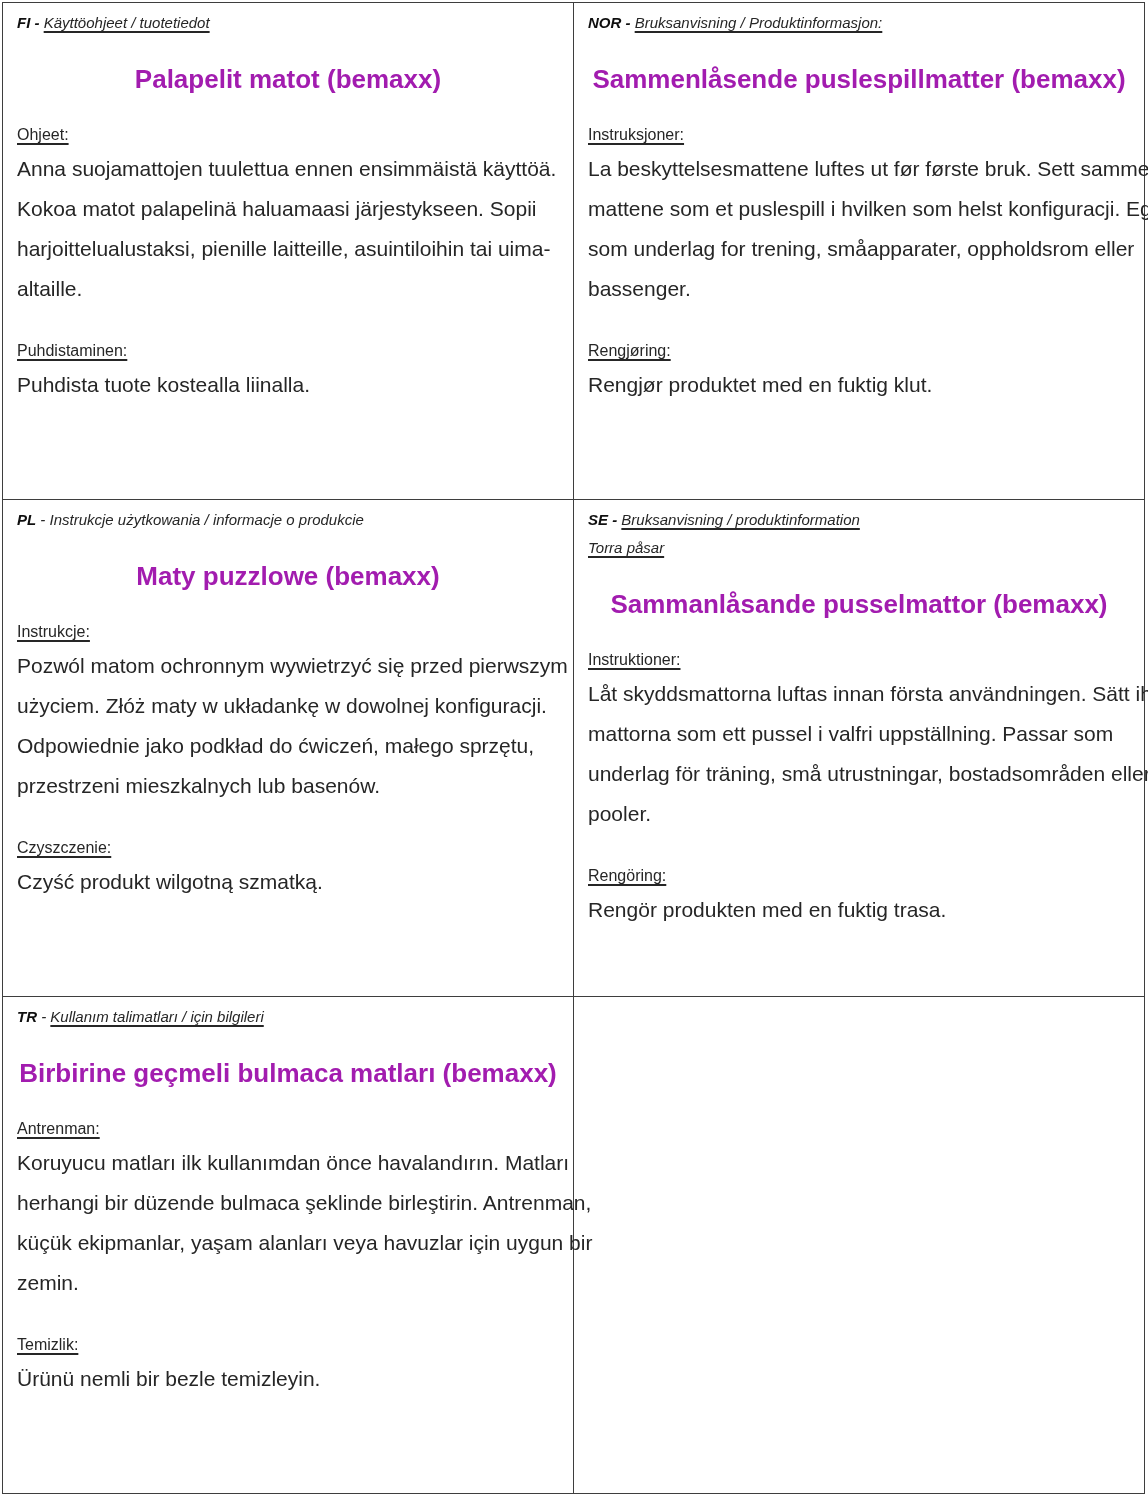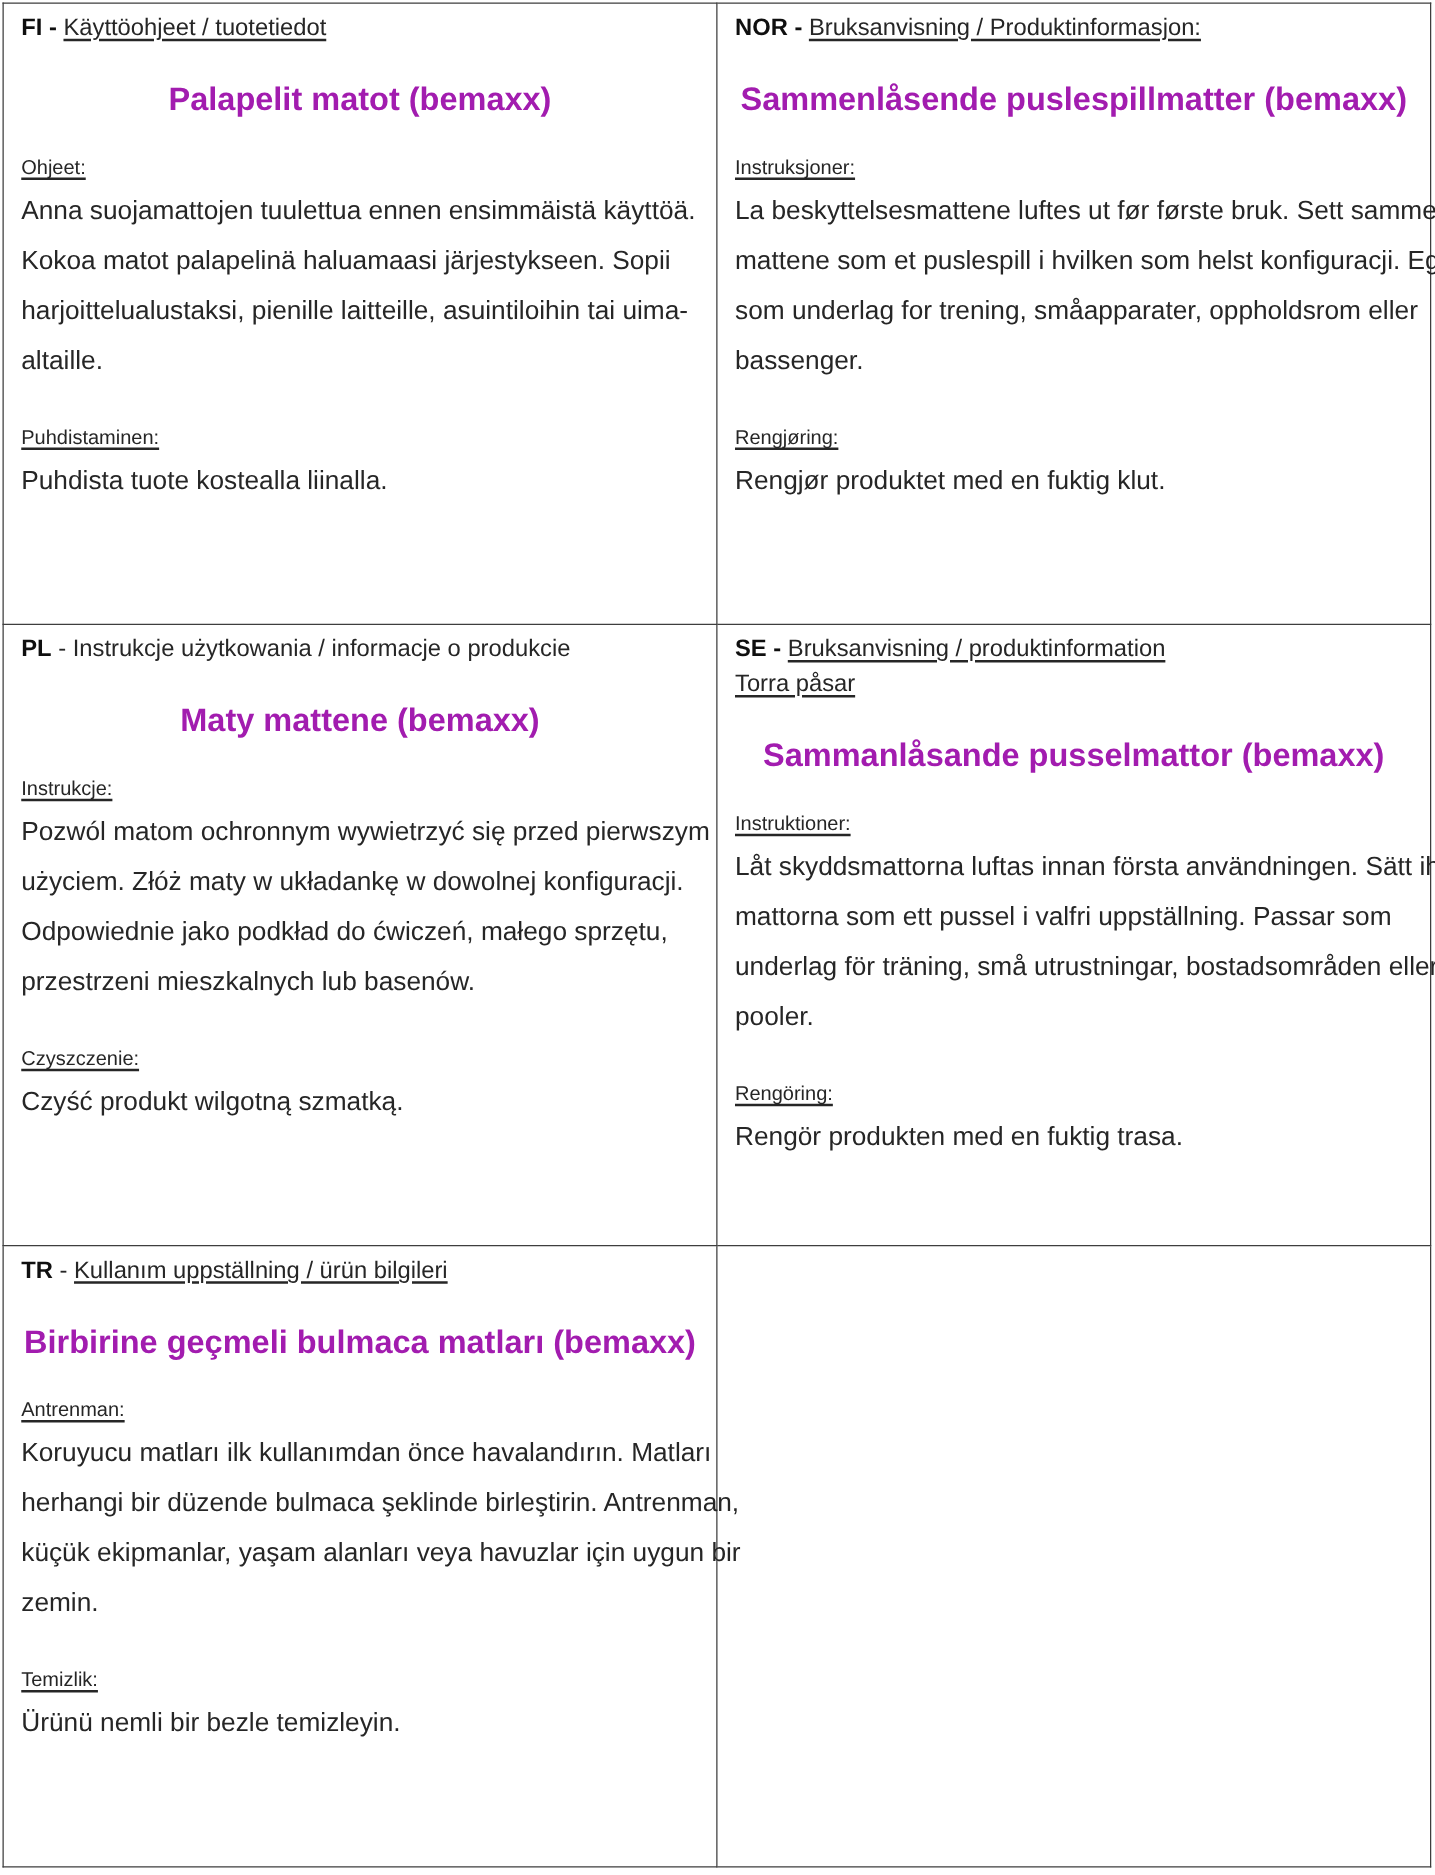--- a/index.html
+++ b/index.html
@@ -24,24 +24,25 @@
     width: 571px;
     height: 497px;
     box-sizing: border-box;
     border: 1.5px solid #3e3e3e;
     vertical-align: top;
     padding: 6px 14px 0 14px;
     background: #ffffff;
   }
   p { margin: 0; }
   .hdr {
-    font-size: 19px;
+    font-size: 15px;
     line-height: 28px;
     white-space: nowrap;
     color: #262626;
+    font-style: italic;
   }
   .code {
     font-weight: 700;
     color: #0f0f0f;
   }
   .ul {
     text-decoration: underline;
     text-decoration-thickness: 1.5px;
     text-underline-offset: 3px;
   }
@@ -94,21 +95,21 @@
 bassenger.</p>
       <p class="label"><span class="ul">Rengjøring:</span></p>
       <p class="bodytext">Rengjør produktet med en fuktig klut.</p>
     </td>
 
   </tr>
   <tr>
 
     <td class="cell">
       <p class="hdr"><span class="code">PL</span><span> - </span><span>Instrukcje użytkowania / informacje o produkcie</span></p>
-      <p class="title">Maty mattene (bemaxx)</p>
+      <p class="title">Maty puzzlowe (bemaxx)</p>
       <p class="label"><span class="ul">Instrukcje:</span></p>
       <p class="bodytext">Pozwól matom ochronnym wywietrzyć się przed pierwszym
 użyciem. Złóż maty w układankę w dowolnej konfiguracji.
 Odpowiednie jako podkład do ćwiczeń, małego sprzętu,
 przestrzeni mieszkalnych lub basenów.</p>
       <p class="label"><span class="ul">Czyszczenie:</span></p>
       <p class="bodytext">Czyść produkt wilgotną szmatką.</p>
     </td>
 
     <td class="cell">
@@ -121,21 +122,21 @@
 underlag för träning, små utrustningar, bostadsområden eller
 pooler.</p>
       <p class="label"><span class="ul">Rengöring:</span></p>
       <p class="bodytext">Rengör produkten med en fuktig trasa.</p>
     </td>
 
   </tr>
   <tr>
 
     <td class="cell">
-      <p class="hdr"><span class="code">TR</span><span> - </span><span class="ul">Kullanım uppställning / ürün bilgileri</span></p>
+      <p class="hdr"><span class="code">TR</span><span> - </span><span class="ul">Kullanım talimatları / için bilgileri</span></p>
       <p class="title">Birbirine geçmeli bulmaca matları (bemaxx)</p>
       <p class="label"><span class="ul">Antrenman:</span></p>
       <p class="bodytext">Koruyucu matları ilk kullanımdan önce havalandırın. Matları
 herhangi bir düzende bulmaca şeklinde birleştirin. Antrenman,
 küçük ekipmanlar, yaşam alanları veya havuzlar için uygun bir
 zemin.</p>
       <p class="label"><span class="ul">Temizlik:</span></p>
       <p class="bodytext">Ürünü nemli bir bezle temizleyin.</p>
     </td>
 

